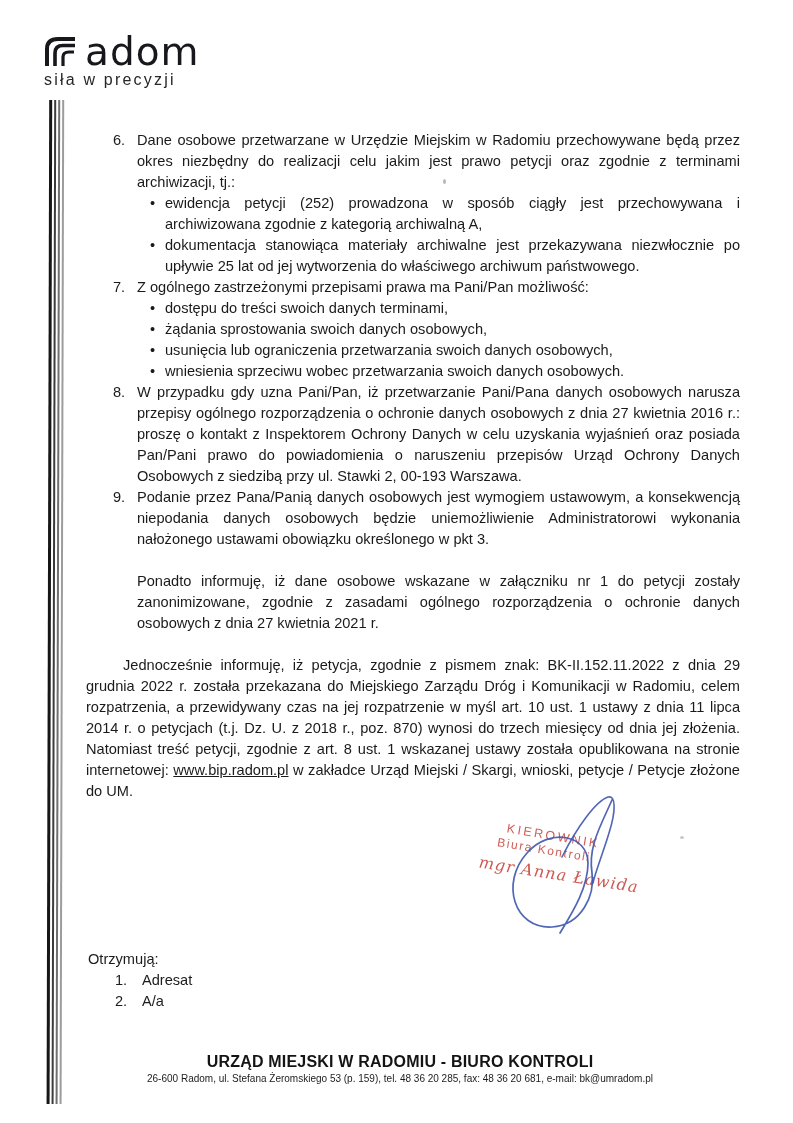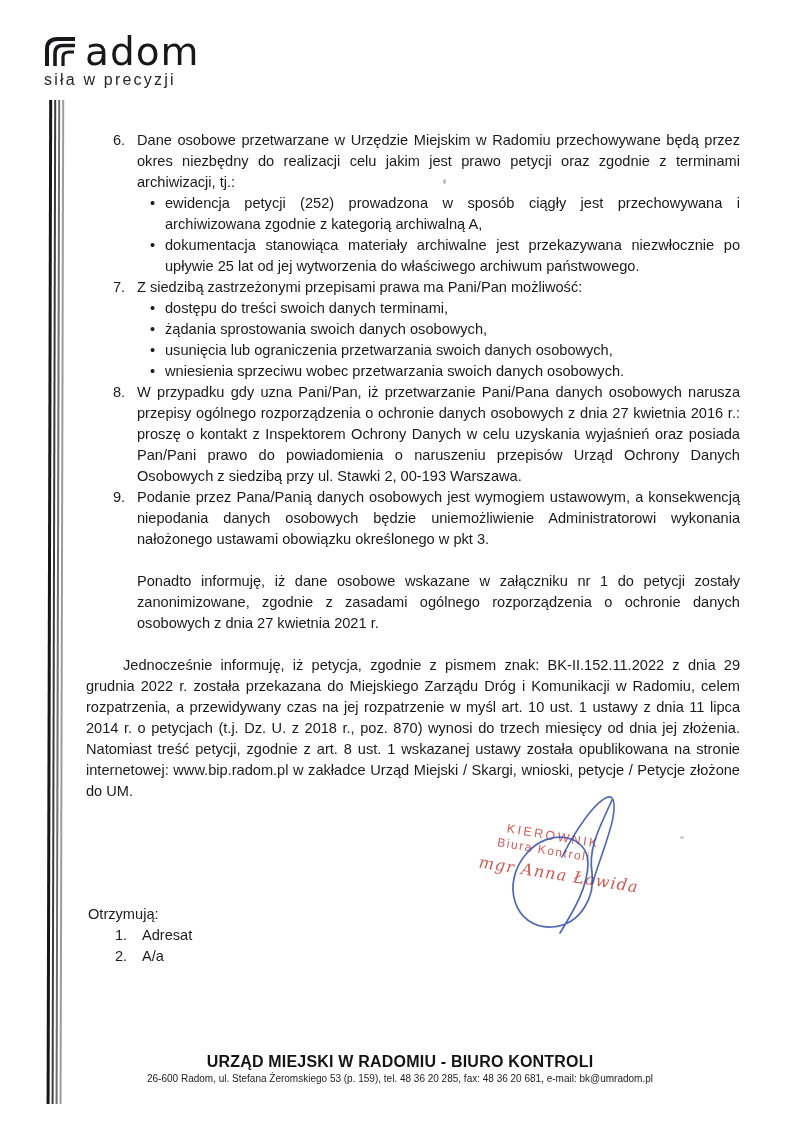--- a/index.html
+++ b/index.html
@@ -36,37 +36,37 @@
     font-size:14.6px; line-height:21px; text-align:justify; color:#1a1a1a;
   }
   .item { display:flex; }
   .item-num { width:24px; flex:none; }
   .item-body { flex:1; }
   .bullet-item { position:relative; padding-left:28px; }
   .bullet-item::before { content:"\2022"; position:absolute; left:13px; }
   .gap { height:21px; }
   .p-ponadto { margin-left:24px; }
   .p-jedno { margin-left:-27px; text-indent:37px; }
-  .link { color:#1a1a1a; cursor:pointer; }
+  .link { text-decoration:underline; color:#1a1a1a; cursor:pointer; }
   
   .signature { position:absolute; left:420px; top:785px; width:290px; height:170px; }
   .pen-svg { position:absolute; left:0; top:0; }
   .stamp-block {
     position:absolute; left:85px; top:44px; transform:rotate(9.5deg);
     color:#c9473f; opacity:.88; white-space:nowrap;
   }
   .stamp-l1 { font-size:12.5px; letter-spacing:2.5px; }
   .stamp-l2 { font-size:12px; letter-spacing:1.6px; margin-left:-7px; margin-top:1px; }
   .stamp-name {
     position:absolute; left:58px; top:80px; transform:rotate(9deg);
     font-family:"DejaVu Serif", serif; font-style:italic;
     font-size:16px; letter-spacing:1.2px; color:#c9473f; opacity:.9; white-space:nowrap;
   }
   
-  .recipients { position:absolute; left:88px; top:904px; font-size:14.6px; line-height:21px; }
+  .recipients { position:absolute; left:88px; top:949px; font-size:14.6px; line-height:21px; }
   .r-item { display:flex; margin-left:27px; }
   .r-num { width:27px; flex:none; }
   
   .footer { position:absolute; left:70px; top:1053px; width:660px; text-align:center; }
   .footer-org { font-weight:bold; font-size:16px; letter-spacing:0.2px; color:#141414; }
   .footer-addr { font-size:10px; margin-top:2px; color:#1c1c1c; }
 </style>
 </head>
 <body>
 
@@ -102,21 +102,21 @@
       </div>
       <div class="bullet-item">
         <span>dokumentacja stanowiąca materiały archiwalne jest przekazywana niezwłocznie po upływie 25 lat od jej wytworzenia do właściwego archiwum państwowego.</span>
       </div>
     </div>
   </div>
 
   <div class="item">
     <div class="item-num">7.</div>
     <div class="item-body">
-      <span>Z siedzibą zastrzeżonymi przepisami prawa ma Pani/Pan możliwość:</span>
+      <span>Z ogólnego zastrzeżonymi przepisami prawa ma Pani/Pan możliwość:</span>
       <div class="bullet-item">
         <span>dostępu do treści swoich danych terminami,</span>
       </div>
       <div class="bullet-item">
         <span>żądania sprostowania swoich danych osobowych,</span>
       </div>
       <div class="bullet-item">
         <span>usunięcia lub ograniczenia przetwarzania swoich danych osobowych,</span>
       </div>
       <div class="bullet-item">

